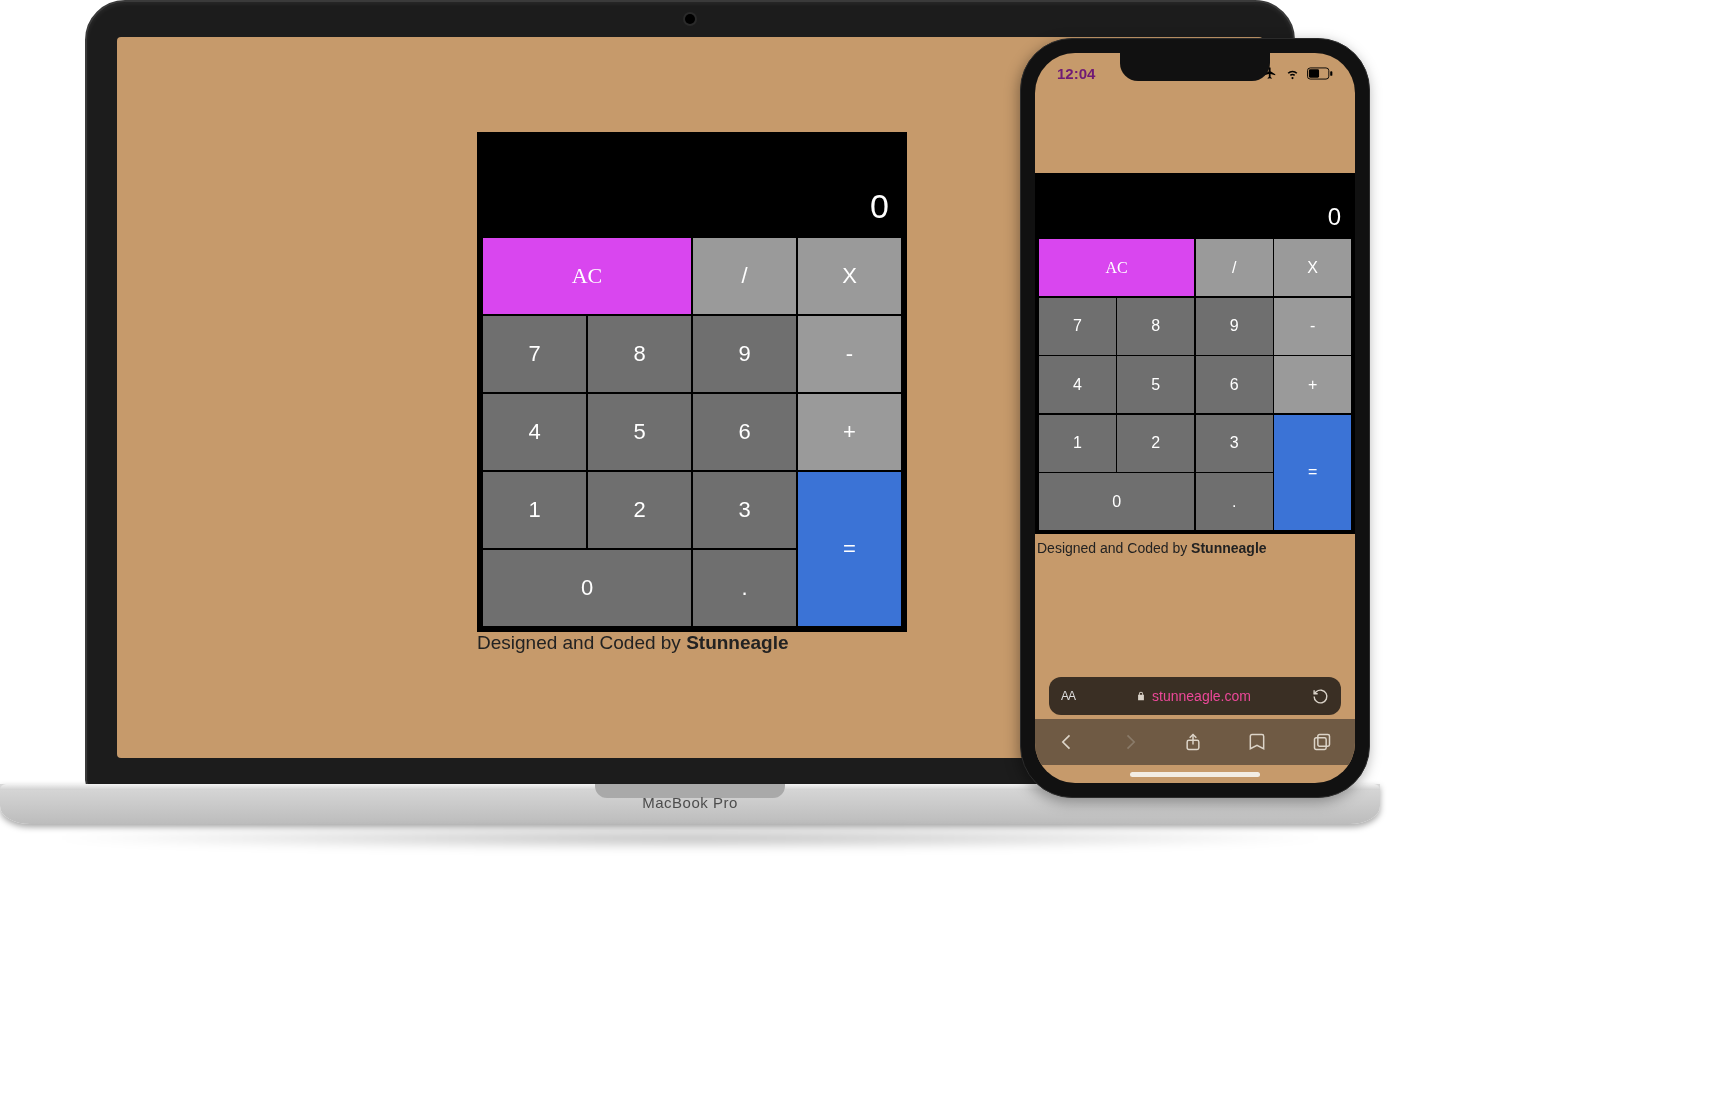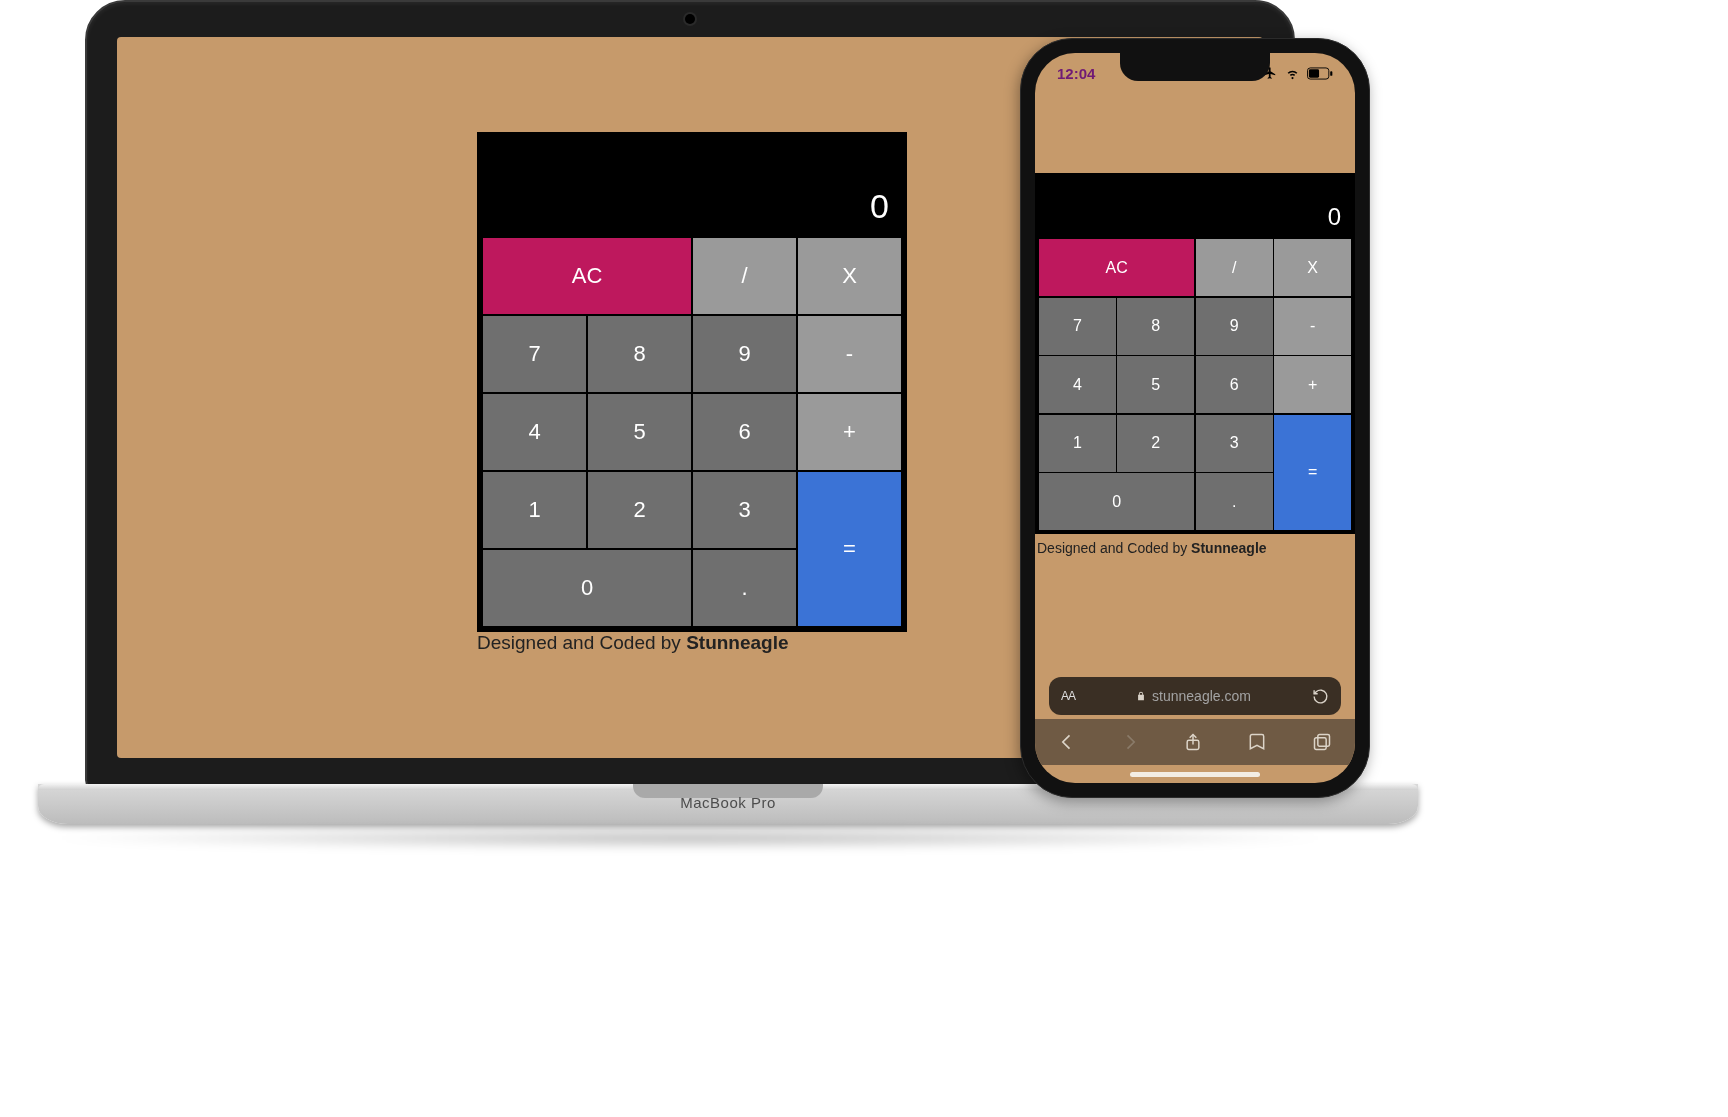--- a/index.html
+++ b/index.html
@@ -46,21 +46,20 @@
   }
   .laptop-base {
     position: absolute;
     top: 784px;
     left: 0px;
     width: 1380px;
     height: 40px;
     background: linear-gradient(#d9d9d9, #bcbcbc);
     border-radius: 0 0 30px 30px / 0 0 18px 18px;
     box-shadow: 0 3px 6px rgba(0,0,0,0.35);
-    margin-left: 38px;
   }
   .laptop-base::before{
     content:"";
     position:absolute;
     top:0; left:0; right:0;
     height:6px;
     background:linear-gradient(#f2f2f2,#d0d0d0);
     border-radius: 8px 8px 0 0;
   }
   .laptop-notch {
@@ -122,21 +121,21 @@
     display: flex;
     align-items: center;
     justify-content: center;
     font-size: 22px;
     color: #fff;
     cursor: pointer;
     user-select: none;
   }
   .num { background: #6f6f6f; }
   .op  { background: #9a9a9a; color:#fff; }
-  .ac  { background: #be185d; grid-column: span 2; }
+  .ac  { background: #d946ef; grid-column: span 2; font-family: Liberation Serif, serif; }
   .eq  { background: #3b73d6; grid-row: span 2; }
   .zero{ grid-column: span 2; }
   .credit{
     position:absolute;
     left:360px;
     top:595px;
     font-size:19px;
     color:#222;
   }
   .credit .author{ font-weight:700; }
@@ -234,21 +233,21 @@
     font-size:14px;
     padding:0 12px;
     gap:3px;
   }
   .addr-bar .center{
     flex:1;
     display:flex;
     align-items:center;
     justify-content:center;
     gap:6px;
-    color:#a3a3a3;
+    color:#ec4899;
   }
   .toolbar{
     position:absolute;
     left:0; right:0; bottom:18px;
     height:46px;
     background:#6f5a44;
     display:flex;
     align-items:center;
     justify-content:space-around;
     color:#dcd4c8;

